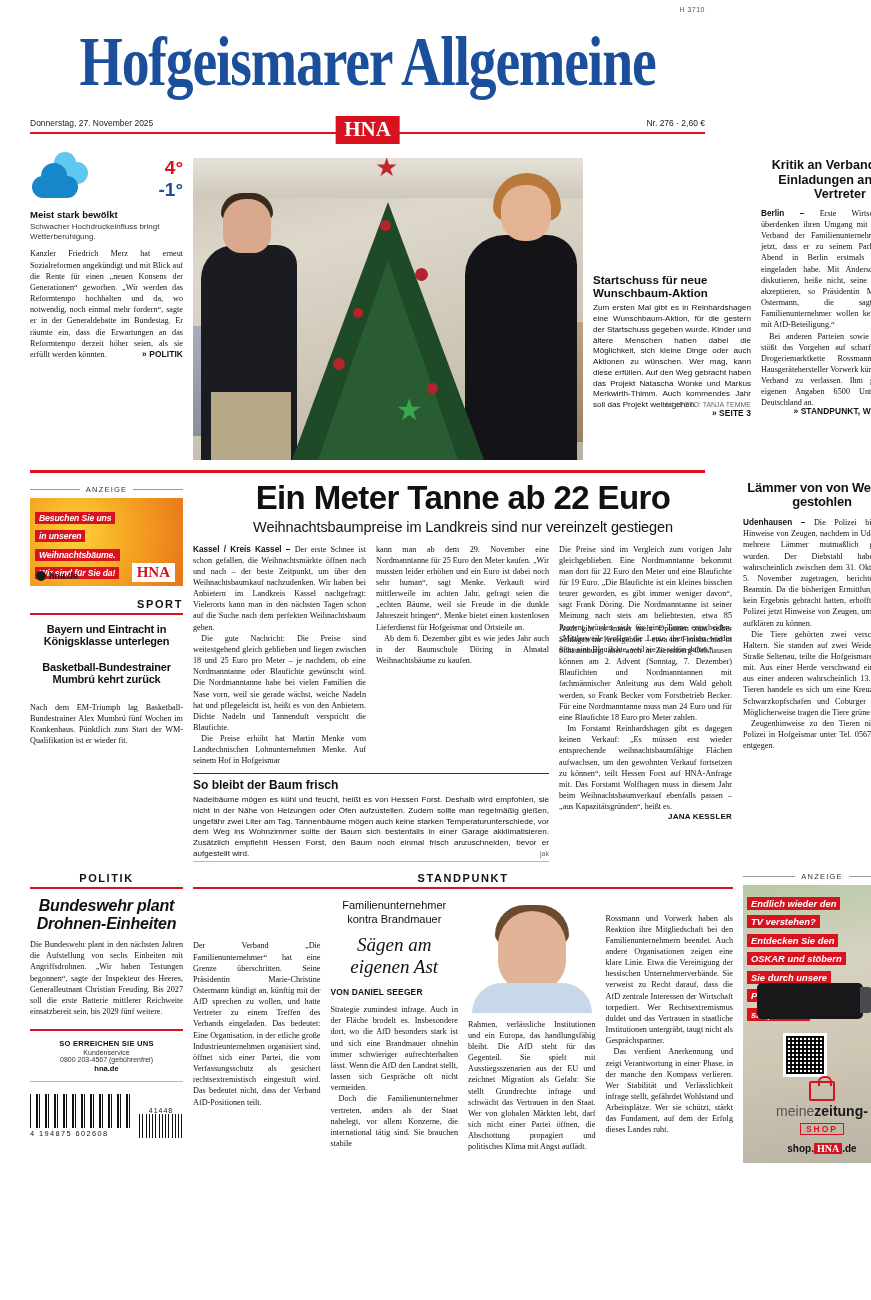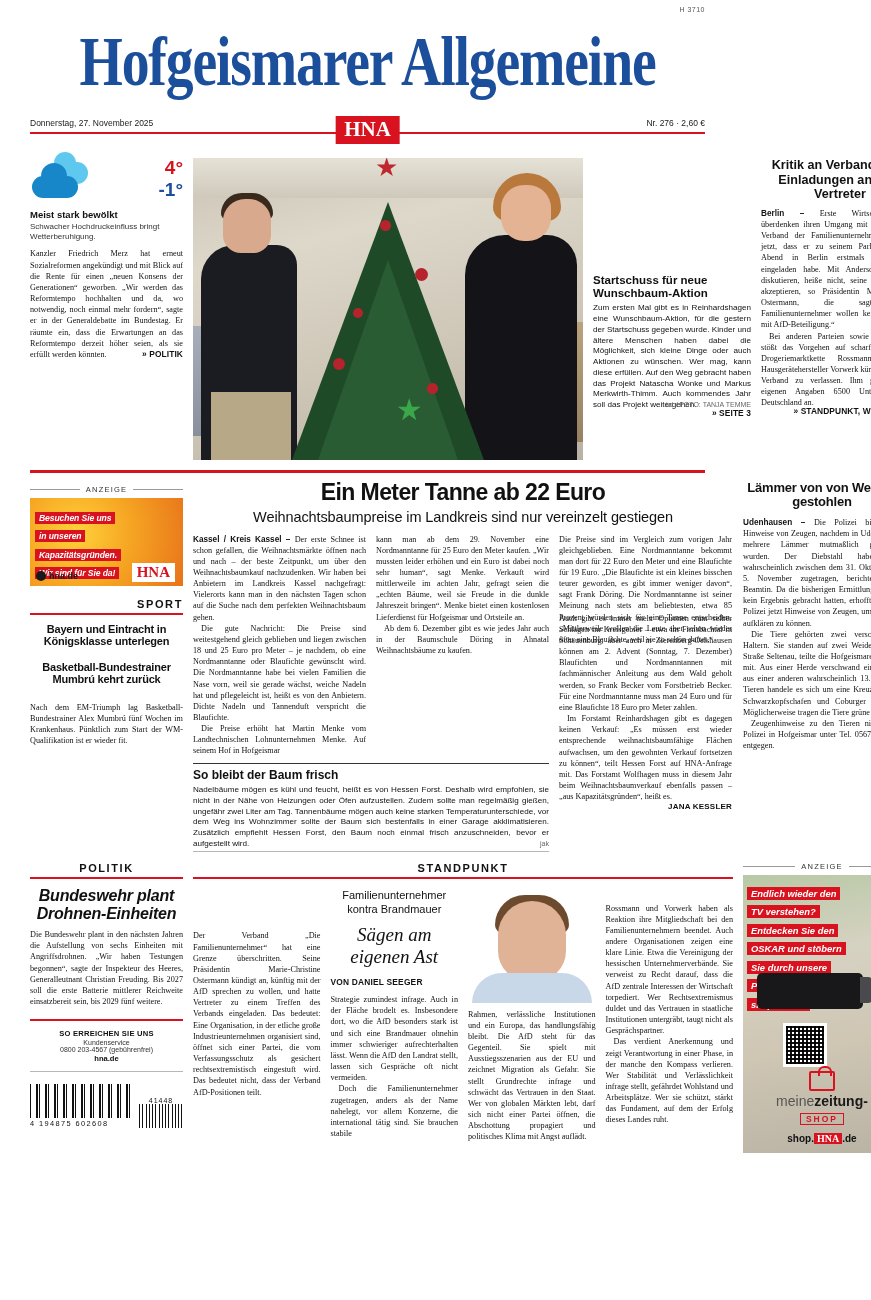--- a/index.html
+++ b/index.html
@@ -221,21 +221,21 @@
 
   
   .main-sep { margin-top: 10px; height: 2.5px; background: #d9121f; }
   .main-area { display: flex; gap: 10px; margin-top: 8px; }
   .main-left { width: 153px; flex: none; }
   .main-center { width: 540px; flex: none; }
   .main-right { width: 158px; flex: none; }
 
   .main-head {
     font-family: "Liberation Sans", sans-serif;
-    font-weight: bold; font-size: 23px; text-align: center;
+    font-weight: bold; font-size: 33px; text-align: center;
     letter-spacing: -0.6px; line-height: 1.0;
   }
   .main-sub {
     font-family: "Liberation Sans", sans-serif;
     font-size: 14.5px; text-align: center; margin-top: 5px; letter-spacing: -0.1px;
   }
   .cols3 { display: flex; gap: 10px; margin-top: 9px; }
   .cols3 > div { width: 173px; }
   .box-head {
     font-family: "Liberation Sans", sans-serif;
@@ -481,21 +481,21 @@
   <div class="main-sep"></div>
 
   <div class="main-area">
 
     <div class="main-left">
       <div class="anzeige-label" style="margin-top:4px;">ANZEIGE</div>
       <div class="ad1">
         <div style="padding-top:9px;">
           <span class="line">Besuchen Sie uns</span><br>
           <span class="line">in unseren</span><br>
-          <span class="line">Kapazitätsgründen.</span><br>
+          <span class="line">Weihnachtsbäume.</span><br>
           <span class="line">Wir sind für Sie da!</span>
         </div>
         <div class="foot">
           <span class="globe"></span>
           <span>hna.de</span>
         </div>
         <div class="hna">HNA</div>
       </div>
 
       <div class="section-label" style="margin-top:12px;text-align:right;">SPORT</div>
@@ -604,21 +604,21 @@
           <div class="body-text">
             <p>Der Verband „Die Familienunternehmer“ hat eine Grenze überschritten. Seine Präsidentin Marie-Christine Ostermann kündigt an, künftig mit der AfD sprechen zu wollen, und hatte Vertreter zu einem Treffen des Verbands eingeladen. Das bedeutet: Eine Organisation, in der etliche große Industrieunternehmen organisiert sind, öffnet sich einer Partei, die vom Verfassungsschutz als gesichert rechtsextremistisch eingestuft wird. Das bedeutet nicht, dass der Verband AfD-Positionen teilt.</p>
           </div>
         </div>
         <div>
           <div class="sp-kicker">Familienunternehmer kontra Brandmauer</div>
           <div class="sp-title">Sägen am eigenen Ast</div>
           <div class="sp-author">VON DANIEL SEEGER</div>
           <div class="body-text" style="margin-top:7px;">
             <p>Strategie zumindest infrage. Auch in der Fläche brodelt es. Insbesondere dort, wo die AfD besonders stark ist und sich eine Brandmauer ohnehin immer schwieriger aufrechterhalten lässt. Wenn die AfD den Landrat stellt, lassen sich Gespräche oft nicht vermeiden.</p>
-            <p>Doch die Familienunternehmer zugetragen, anders als der Name nahelegt, vor allem Konzerne, die international tätig sind. Sie brauchen stabile</p>
+            <p>Doch die Familienunternehmer vertreten, anders als der Staat nahelegt, vor allem Konzerne, die international tätig sind. Sie brauchen stabile</p>
           </div>
         </div>
         <div>
           <div class="portrait">
             <div class="hair"></div>
               <div class="head"></div>
               <div class="shirt"></div>
           </div>
           <div class="body-text" style="margin-top:6px;">
             <p>Rahmen, verlässliche Institutionen und ein Europa, das handlungsfähig bleibt. Die AfD steht für das Gegenteil. Sie spielt mit Ausstiegsszenarien aus der EU und zeichnet Migration als Gefahr. Sie stellt Grundrechte infrage und schwächt das Vertrauen in den Staat. Wer von globalen Märkten lebt, darf sich nicht einer Partei öffnen, die Abschottung propagiert und politisches Klima mit Angst auflädt.</p>

